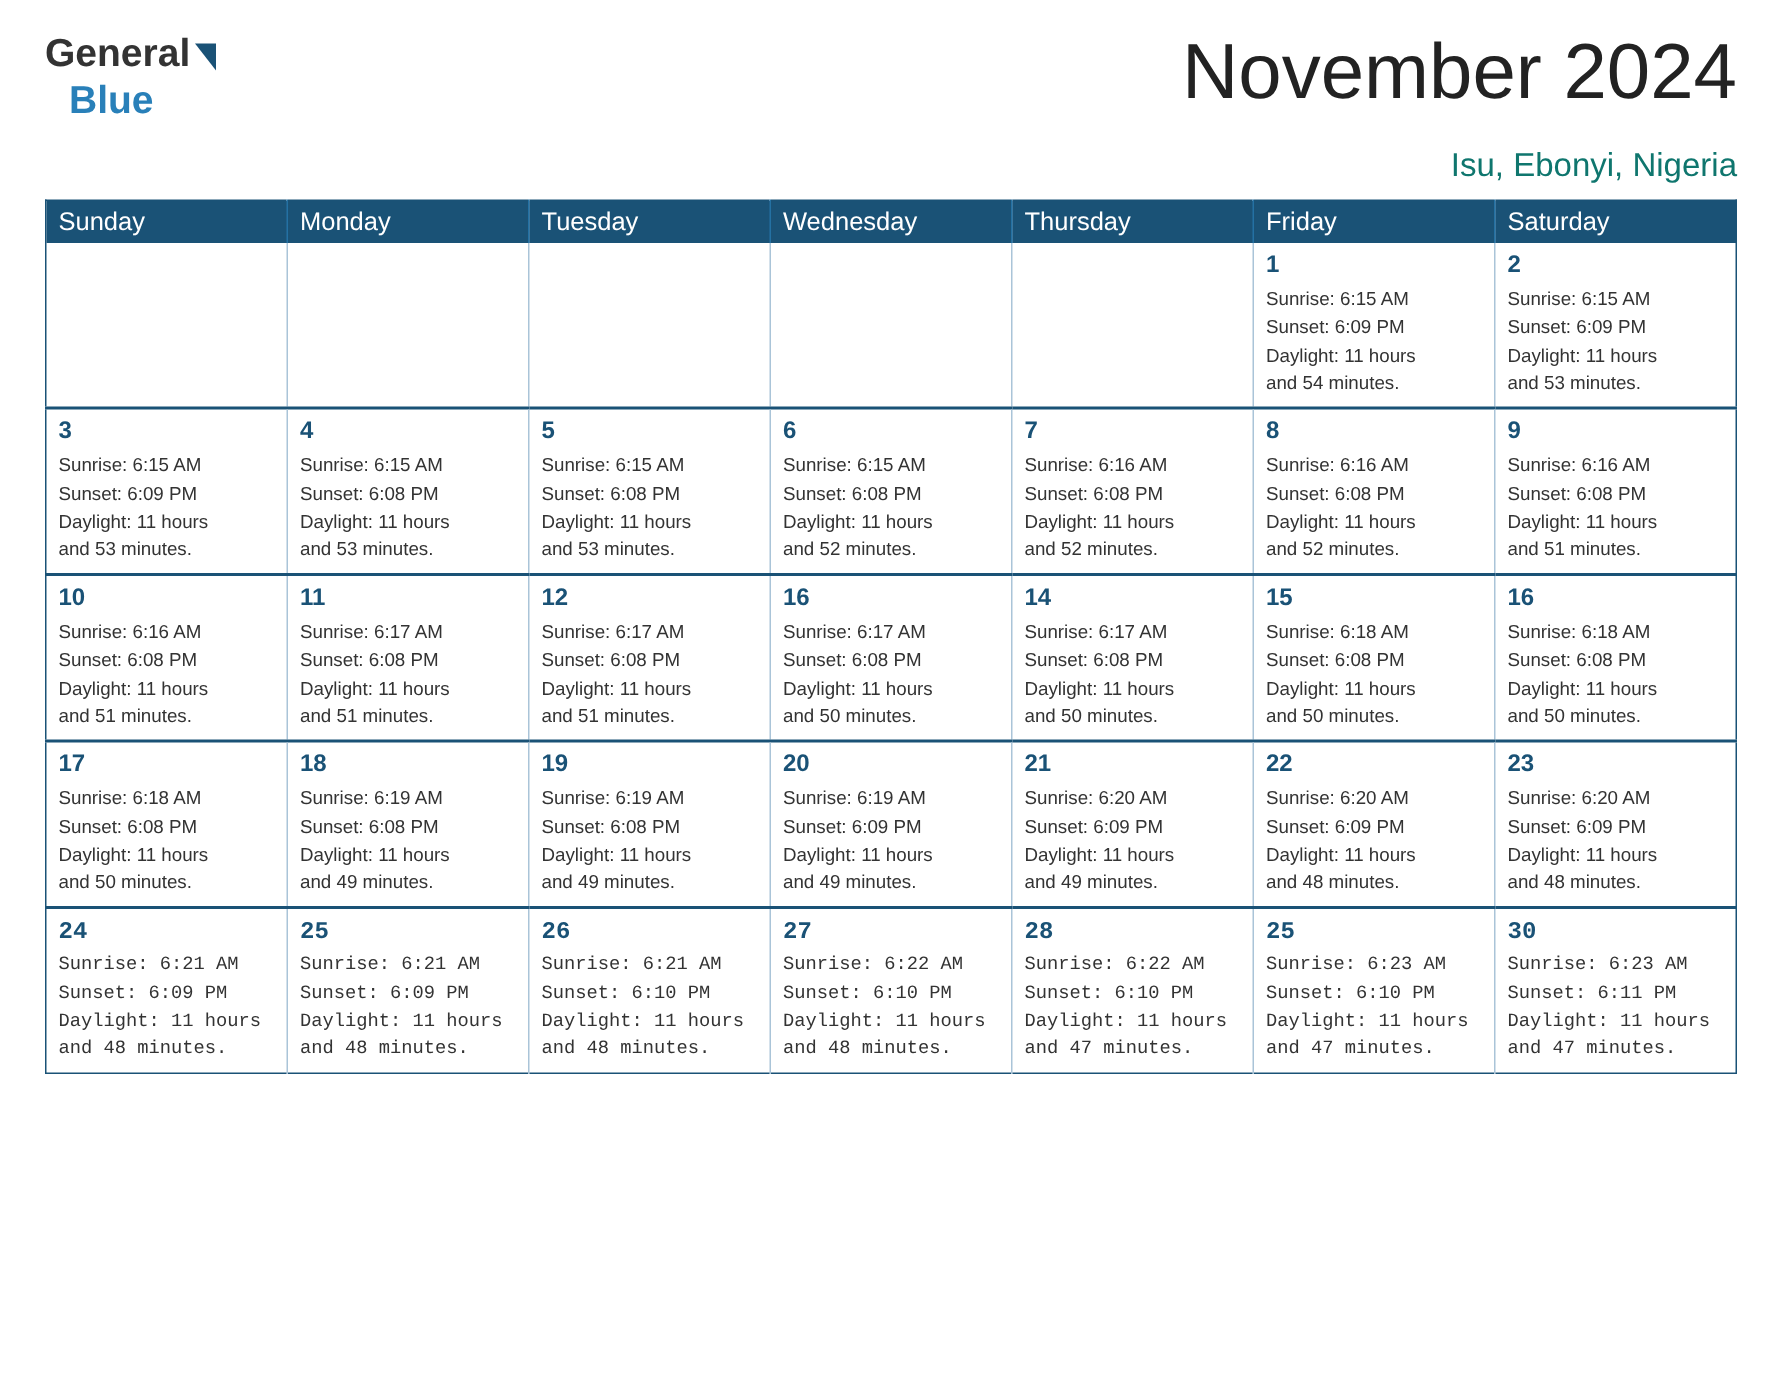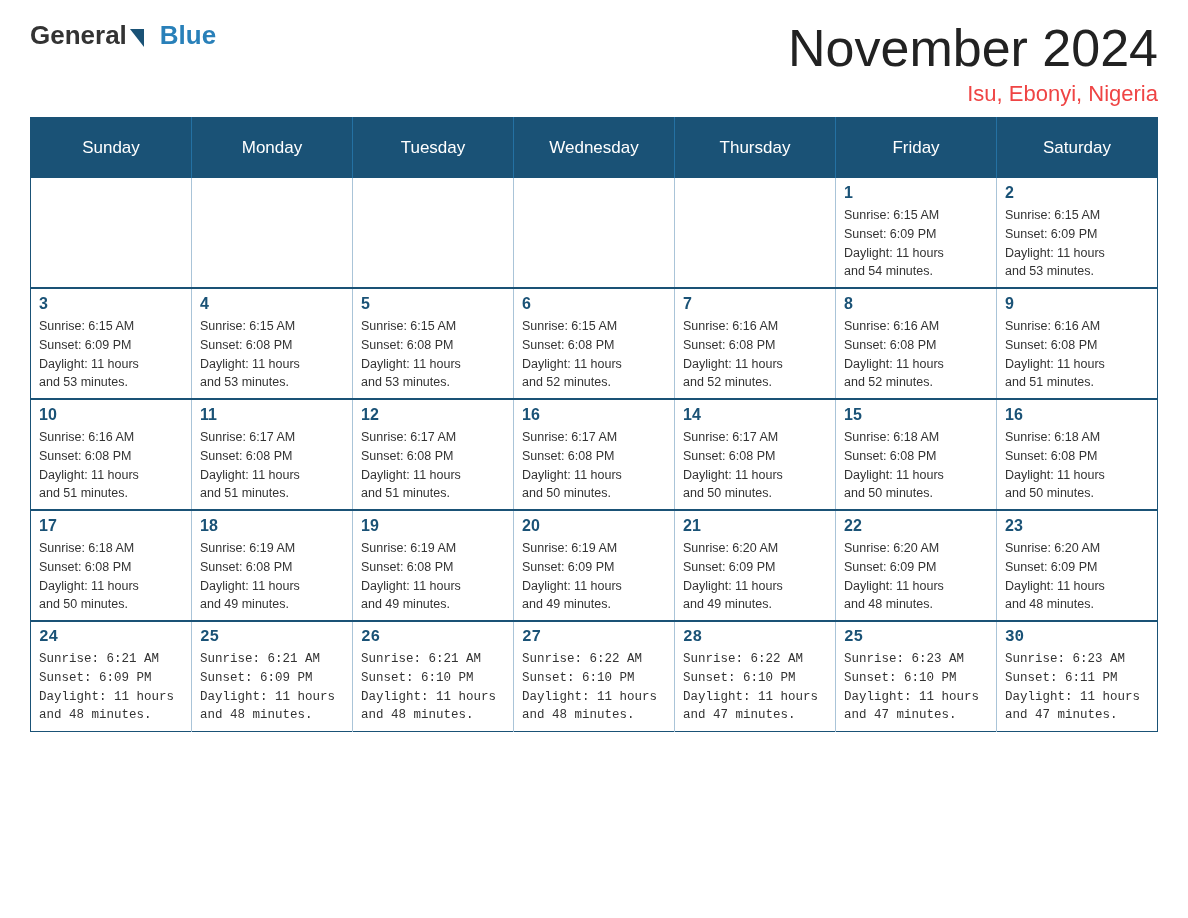--- a/index.html
+++ b/index.html
@@ -11,20 +11,21 @@
       min-height: 918px;
     }
     .header {
       display: flex;
       justify-content: space-between;
       align-items: flex-start;
       margin-bottom: 10px;
     }
     .logo {
       display: flex;
+      flex-direction: column;
       align-items: flex-start;
     }
     .logo-top {
       display: flex;
       align-items: center;
     }
     .logo-general {
       font-size: 26px;
       font-weight: bold;
       color: #333;
@@ -49,35 +50,35 @@
     .title-section h1 {
       font-size: 52px;
       font-weight: normal;
       color: #222;
       line-height: 1.1;
       margin-left: 16px;
     }
     .title-section h2 {
       font-size: 22px;
       font-weight: normal;
-      color: #ef4444;
-      margin-top: 4px;
+      color: #0f766e;
+      margin-top: 20px;
     }
     .calendar {
       width: 100%;
       border-collapse: collapse;
       border: 1px solid #1a5276;
     }
     .calendar thead tr th {
       background-color: #1a5276;
       color: #fff;
-      padding: 20px 8px;
+      padding: 4px 8px;
       font-size: 17px;
       font-weight: normal;
-      text-align: center;
+      text-align: left;
       border-right: 1px solid #2471a3;
     }
     .calendar thead tr th:last-child {
       border-right: none;
     }
     .calendar tbody tr td {
       vertical-align: top;
       padding: 6px 8px;
       border-right: 1px solid #aac4d8;
       border-bottom: 2px solid #1a5276;

